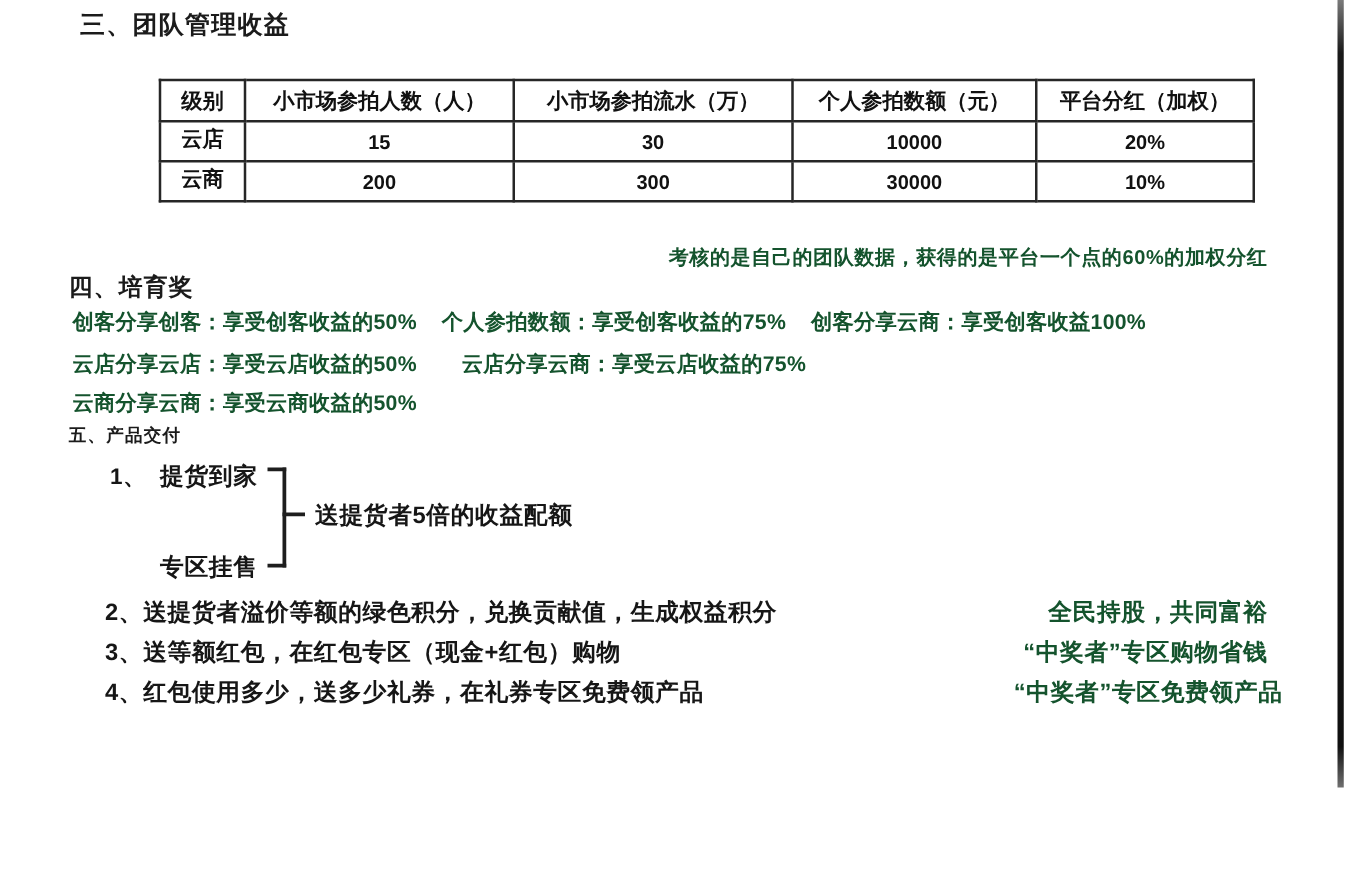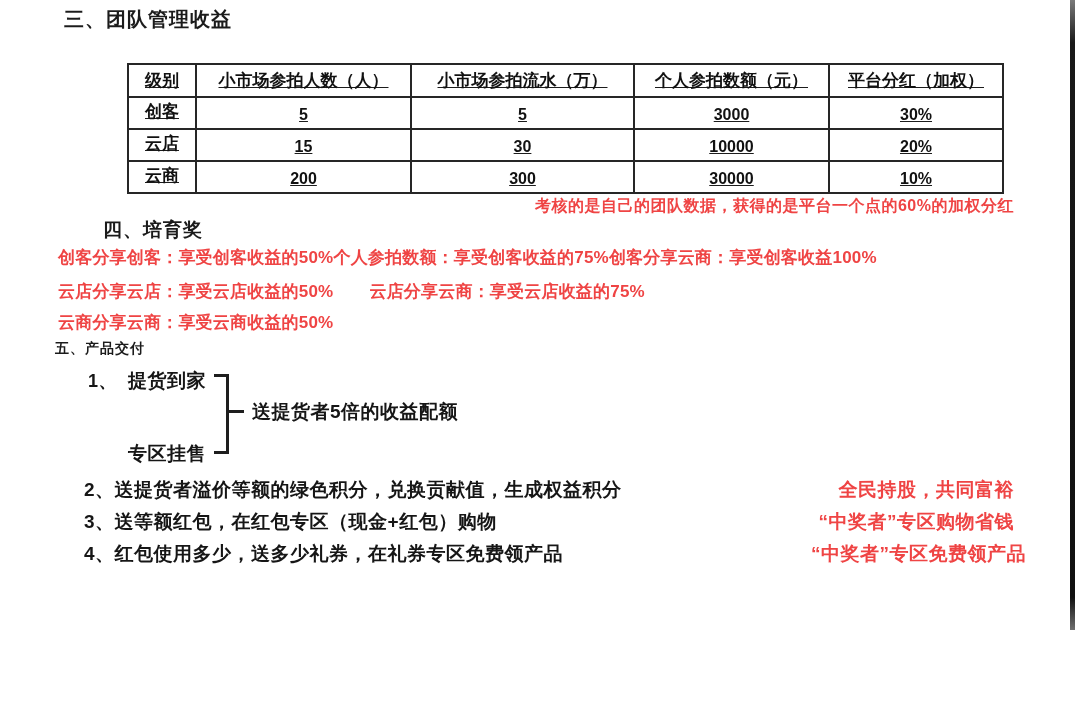--- a/index.html
+++ b/index.html
@@ -32,21 +32,21 @@
     text-align:center;
     vertical-align:middle;
     padding:0;
     color:#111;
   }
   table.income th { font-size:17px; height:33px; font-weight:bold; }
   table.income td { font-size:16px; height:32px; }
   table.income td.level { font-size:17px; vertical-align:top; padding-top:2px; }
   table.income td.val   { vertical-align:bottom; padding-bottom:4px; }
 
-  .red  { color:#ef4444; font-weight:bold; }
+  .red  { color:#14532d; font-weight:bold; }
   .note-line { font-size:16px; letter-spacing:0.5px; }
   .share-line { display:flex; font-size:17px; letter-spacing:0.2px; white-space:nowrap; }
   .item-line { font-size:19px; font-weight:bold; color:#161616; letter-spacing:0.5px; white-space:nowrap; }
   .right-note { font-size:19px; text-align:right; white-space:nowrap; letter-spacing:0.5px; }
 
   
   .stroke { background:#1e1e1e; position:absolute; }
 
   
   .wm-text {
@@ -71,65 +71,58 @@
     background:#c7c7c7;
   }
 </style>
 </head>
 <body>
 
 <div class="page">
 
   <div class="abs h-black" style="left:64px; top:6px;">三、团队管理收益</div>
 
-  <table class="income abs" style="left:127px; top:63px; width:875px;text-decoration:underline;">
+  <table class="income abs" style="left:127px; top:63px; width:875px;">
     <colgroup>
       <col style="width:68px">
         <col style="width:215px">
         <col style="width:223px">
       <col style="width:195px">
         <col style="width:174px">
     </colgroup>
     <tbody>
         <tr>
       <th>级别</th>
       <th>小市场参拍人数（人）</th>
       <th>小市场参拍流水（万）</th>
       <th>个人参拍数额（元）</th>
       <th>平台分红（加权）</th>
-    </tr>
-    <tr>
-      <td class="level">创客</td>
-      <td class="val">5</td>
-      <td class="val">5</td>
-      <td class="val">3000</td>
-      <td class="val">30%</td>
     </tr>
     <tr>
       <td class="level">云店</td>
       <td class="val">15</td>
       <td class="val">30</td>
       <td class="val">10000</td>
       <td class="val">20%</td>
     </tr>
     <tr>
       <td class="level">云商</td>
       <td class="val">200</td>
       <td class="val">300</td>
       <td class="val">30000</td>
       <td class="val">10%</td>
     </tr>
   </tbody>
     </table>
 
   <div class="abs red note-line" style="right:64px; top:196px;">考核的是自己的团队数据，获得的是平台一个点的60%的加权分红</div>
 
-  <div class="abs h-black" style="left:55px; top:217px; font-size:19px;margin-left:48px;">四、培育奖</div>
+  <div class="abs h-black" style="left:55px; top:217px; font-size:19px;">四、培育奖</div>
 
-  <div class="abs red share-line" style="left:58px; top:246px; ">
+  <div class="abs red share-line" style="left:58px; top:246px; gap:20px;">
     <span>创客分享创客：享受创客收益的50%</span>
     <span>个人参拍数额：享受创客收益的75%</span>
     <span>创客分享云商：享受创客收益100%</span>
   </div>
   <div class="abs red share-line" style="left:58px; top:280px; gap:36px;">
     <span>云店分享云店：享受云店收益的50%</span>
     <span>云店分享云商：享受云店收益的75%</span>
   </div>
   <div class="abs red share-line" style="left:58px; top:311px;">
     <span>云商分享云商：享受云商收益的50%</span>

